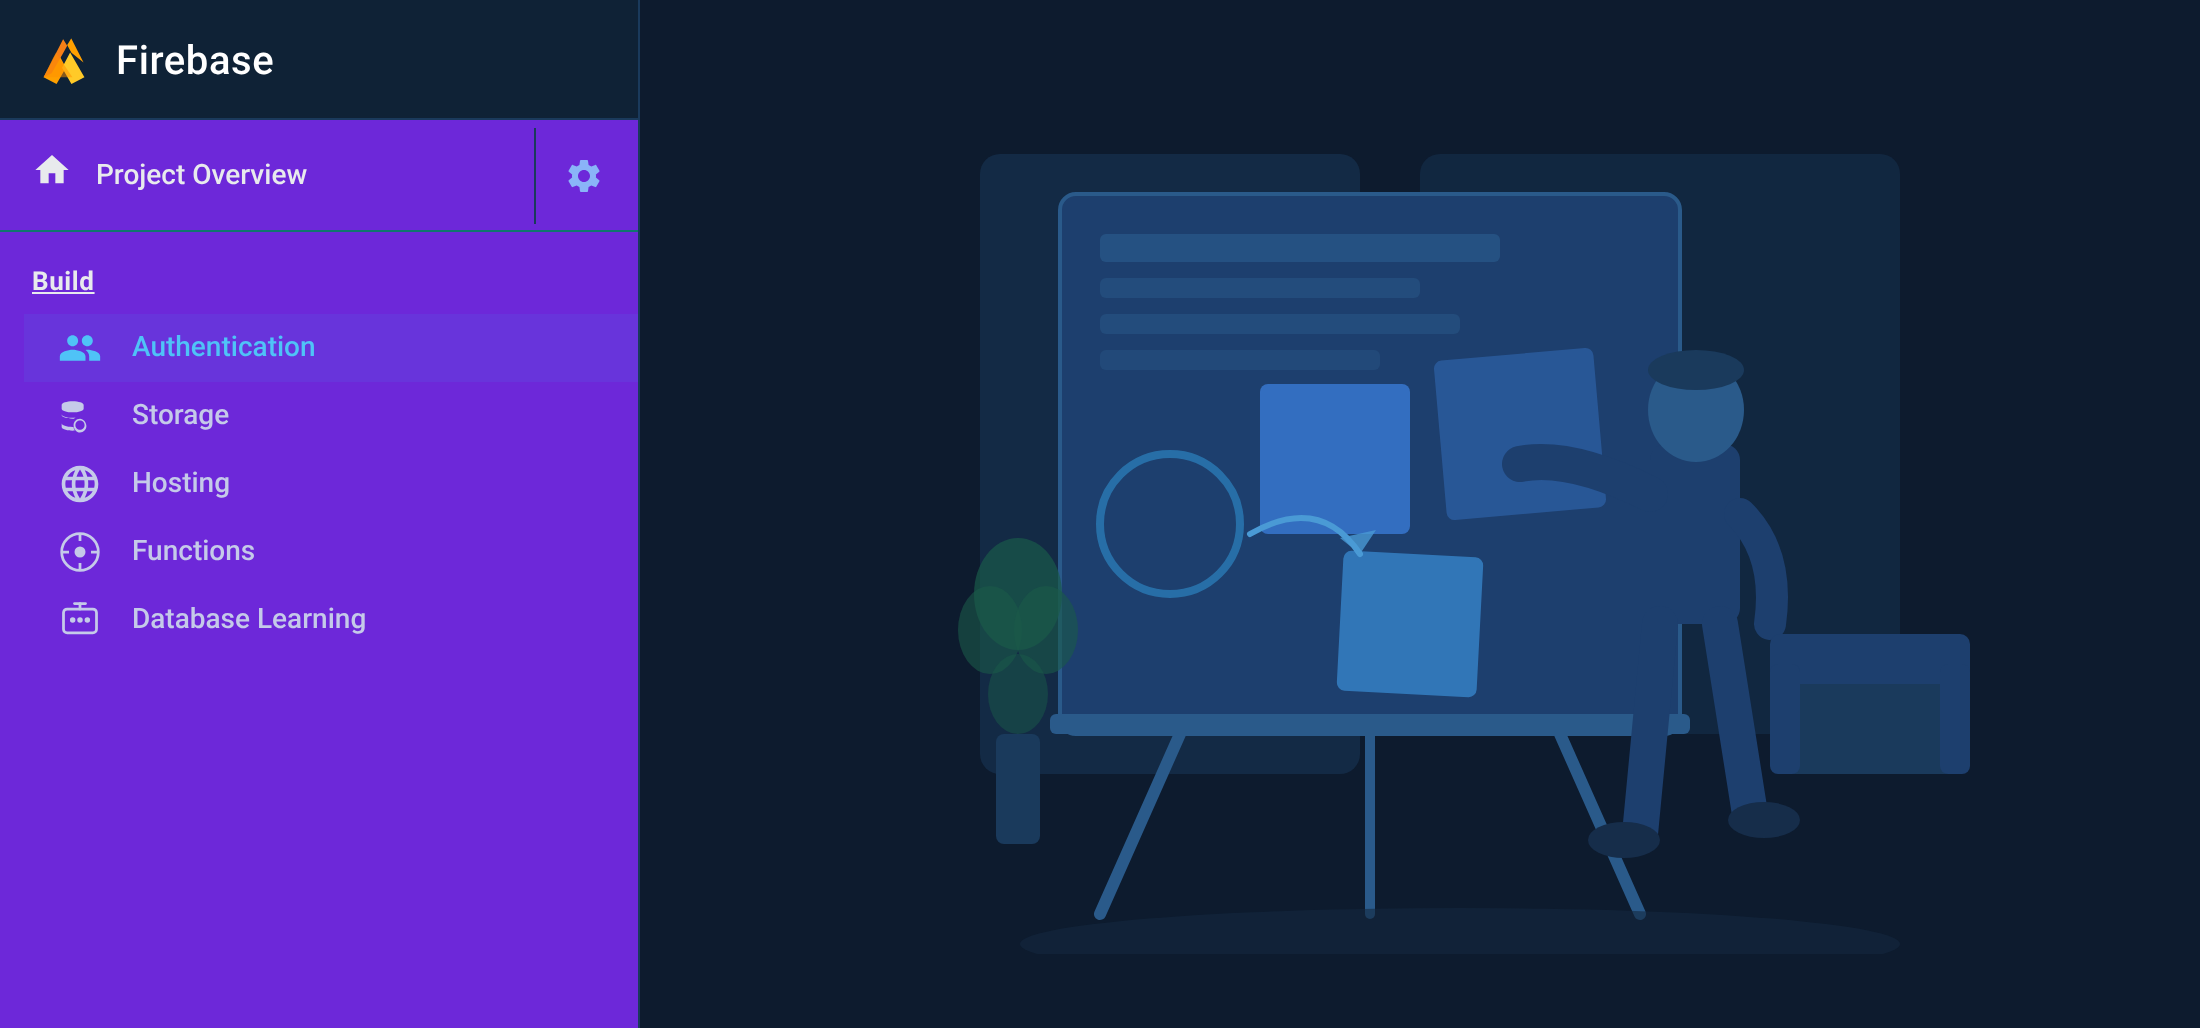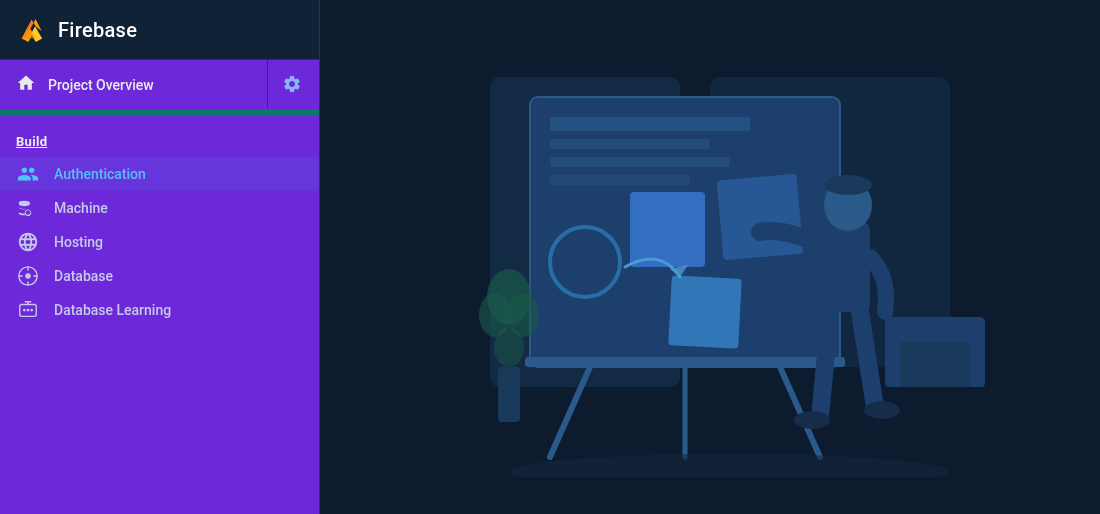--- a/index.html
+++ b/index.html
@@ -41,23 +41,23 @@
 
     .sidebar-title {
       color: #ffffff;
       font-size: 20px;
       font-weight: 500;
       letter-spacing: 0.3px;
     }
 
     .project-overview-bar {
       display: flex;
-      align-items: flex-start;
+      align-items: center;
       height: 56px;
-      border-bottom: 6px solid #0f766e;
+      border-bottom: 1px solid #0f766e;
       padding: 0 4px;
     }
 
     .project-overview-btn {
       display: flex;
       align-items: center;
       flex: 1;
       padding: 0 12px;
       height: 100%;
       cursor: pointer;
@@ -96,20 +96,21 @@
     .nav-item {
       display: flex;
       align-items: center;
       padding: 5px 16px;
       cursor: pointer;
       color: #c5cae9;
       font-size: 14px;
       font-weight: 500;
       border-radius: 0;
       transition: background 0.15s;
+      margin-left: 12px;
     }
 
     .nav-item.active {
       color: #4fc3f7;
       background-color: rgba(66, 165, 245, 0.1);
     }
 
     .nav-item .nav-icon {
       width: 24px;
       height: 24px;
@@ -186,41 +187,41 @@
   </div>
 
 
 
   <div class="nav-item">
     <span class="nav-icon">
       <svg width="22" height="22" viewBox="0 0 24 24" fill="#c5cae9">
         <path d="M2 6C2 4.9 4.69 4 8 4s6 .9 6 2v2c0 1.1-2.69 2-6 2S2 9.1 2 8V6zm0 5c0 1.1 2.69 2 6 2 .55 0 1.08-.03 1.58-.08C9.21 12.36 9 12.69 9 13v.35C8.68 13.45 8.35 13.5 8 13.5c-3.31 0-6-.9-6-2V11zm0 5c0 1.1 2.69 2 6 2 .15 0 .29-.01.44-.02.06.71.31 1.37.7 1.93C8.78 19.97 8.4 20 8 20c-3.31 0-6-.9-6-2v-2zm10 3.5c-1.38 0-2.5-1.12-2.5-2.5s1.12-2.5 2.5-2.5 2.5 1.12 2.5 2.5-1.12 2.5-2.5 2.5zm0-6c-1.93 0-3.5 1.57-3.5 3.5S10.07 21 12 21s3.5-1.57 3.5-3.5S13.93 13.5 12 13.5z"></path>
       </svg>
     </span>
-    <span>Machine</span>
+    <span>Storage</span>
   </div>
 
   <div class="nav-item">
     <span class="nav-icon">
       <svg width="22" height="22" viewBox="0 0 24 24" fill="#c5cae9">
         <path d="M11.99 2C6.47 2 2 6.48 2 12s4.47 10 9.99 10C17.52 22 22 17.52 22 12S17.52 2 11.99 2zm6.93 6h-2.95c-.32-1.25-.78-2.45-1.38-3.56 1.84.63 3.37 1.91 4.33 3.56zM12 4.04c.83 1.2 1.48 2.53 1.91 3.96h-3.82c.43-1.43 1.08-2.76 1.91-3.96zM4.26 14C4.1 13.36 4 12.69 4 12s.1-1.36.26-2h3.38c-.08.66-.14 1.32-.14 2 0 .68.06 1.34.14 2H4.26zm.82 2h2.95c.32 1.25.78 2.45 1.38 3.56-1.84-.63-3.37-1.9-4.33-3.56zm2.95-8H5.08c.96-1.66 2.49-2.93 4.33-3.56C8.81 5.55 8.35 6.75 8.03 8zM12 19.96c-.83-1.2-1.48-2.53-1.91-3.96h3.82c-.43 1.43-1.08 2.76-1.91 3.96zM14.34 14H9.66c-.09-.66-.16-1.32-.16-2 0-.68.07-1.35.16-2h4.68c.09.65.16 1.32.16 2 0 .68-.07 1.34-.16 2zm.25 5.56c.6-1.11 1.06-2.31 1.38-3.56h2.95c-.96 1.65-2.49 2.93-4.33 3.56zM16.36 14c.08-.66.14-1.32.14-2 0-.68-.06-1.34-.14-2h3.38c.16.64.26 1.31.26 2s-.1 1.36-.26 2h-3.38z"></path>
       </svg>
     </span>
     <span>Hosting</span>
   </div>
 
   <div class="nav-item">
     <span class="nav-icon">
       <svg width="22" height="22" viewBox="0 0 24 24" fill="#c5cae9">
         <circle cx="12" cy="12" r="10" stroke="#c5cae9" stroke-width="1.5" fill="none"></circle>
         <circle cx="12" cy="12" r="3" fill="#c5cae9"></circle>
         <path d="M12 2v4M12 18v4M2 12h4M18 12h4" stroke="#c5cae9" stroke-width="1.5"></path>
       </svg>
     </span>
-    <span>Database</span>
+    <span>Functions</span>
   </div>
 
   <div class="nav-item">
     <span class="nav-icon">
       <svg width="22" height="22" viewBox="0 0 24 24" fill="#c5cae9">
         <rect x="3" y="6" width="18" height="13" rx="2" stroke="#c5cae9" stroke-width="1.5" fill="none"></rect>
         <circle cx="8" cy="12" r="1.5" fill="#c5cae9"></circle>
         <circle cx="12" cy="12" r="1.5" fill="#c5cae9"></circle>
         <circle cx="16" cy="12" r="1.5" fill="#c5cae9"></circle>
         <path d="M9 3h6" stroke="#c5cae9" stroke-width="1.5" stroke-linecap="round"></path>

